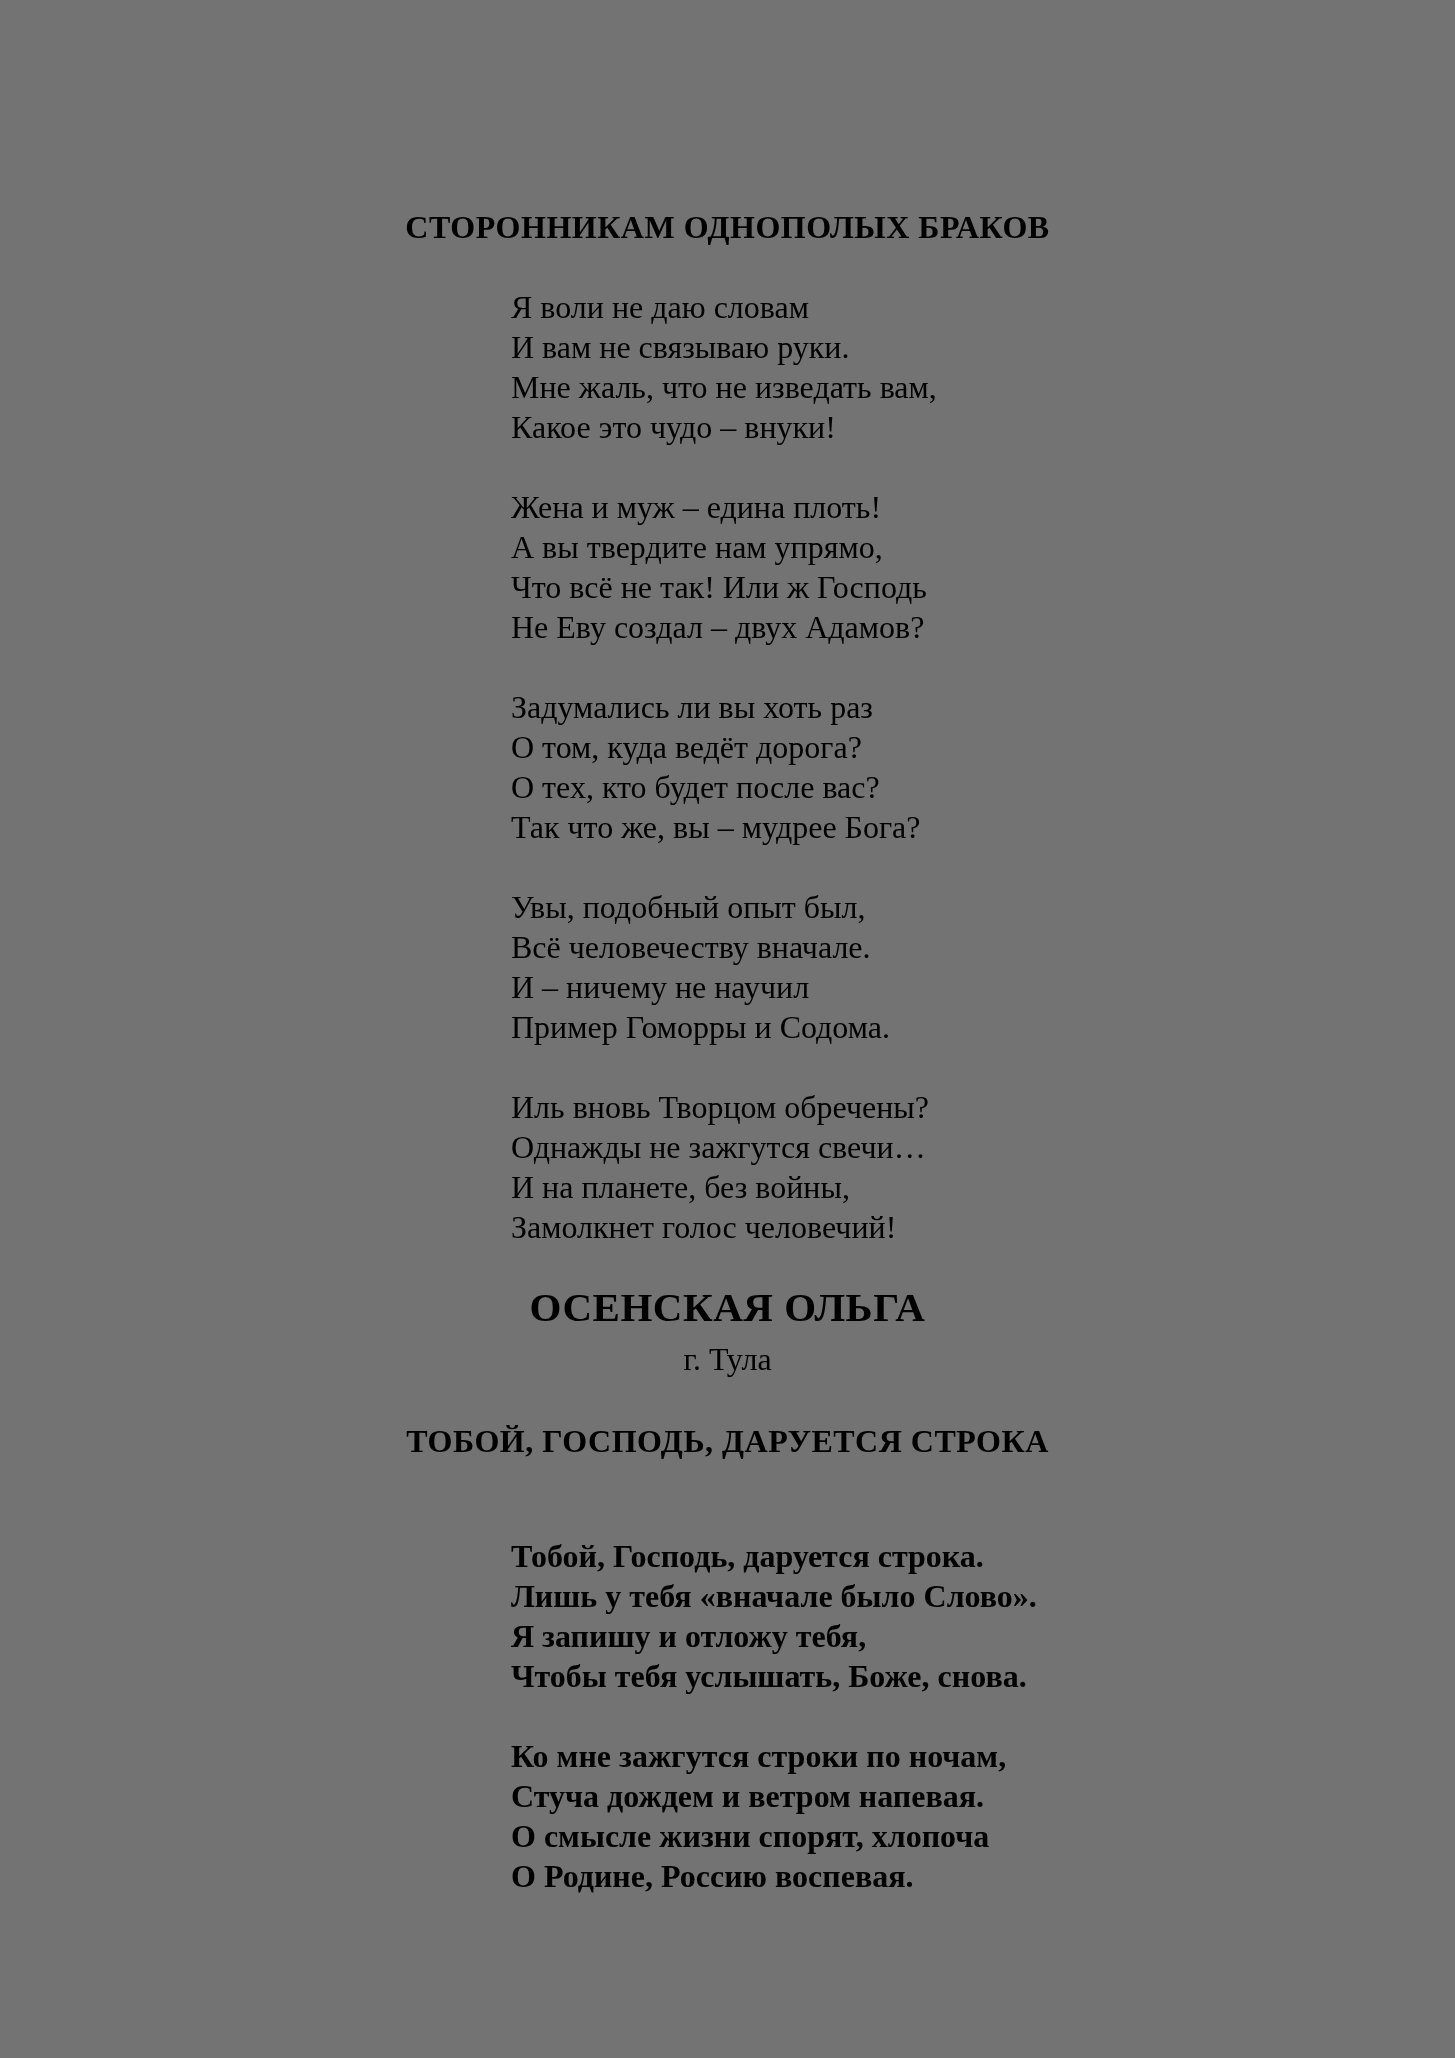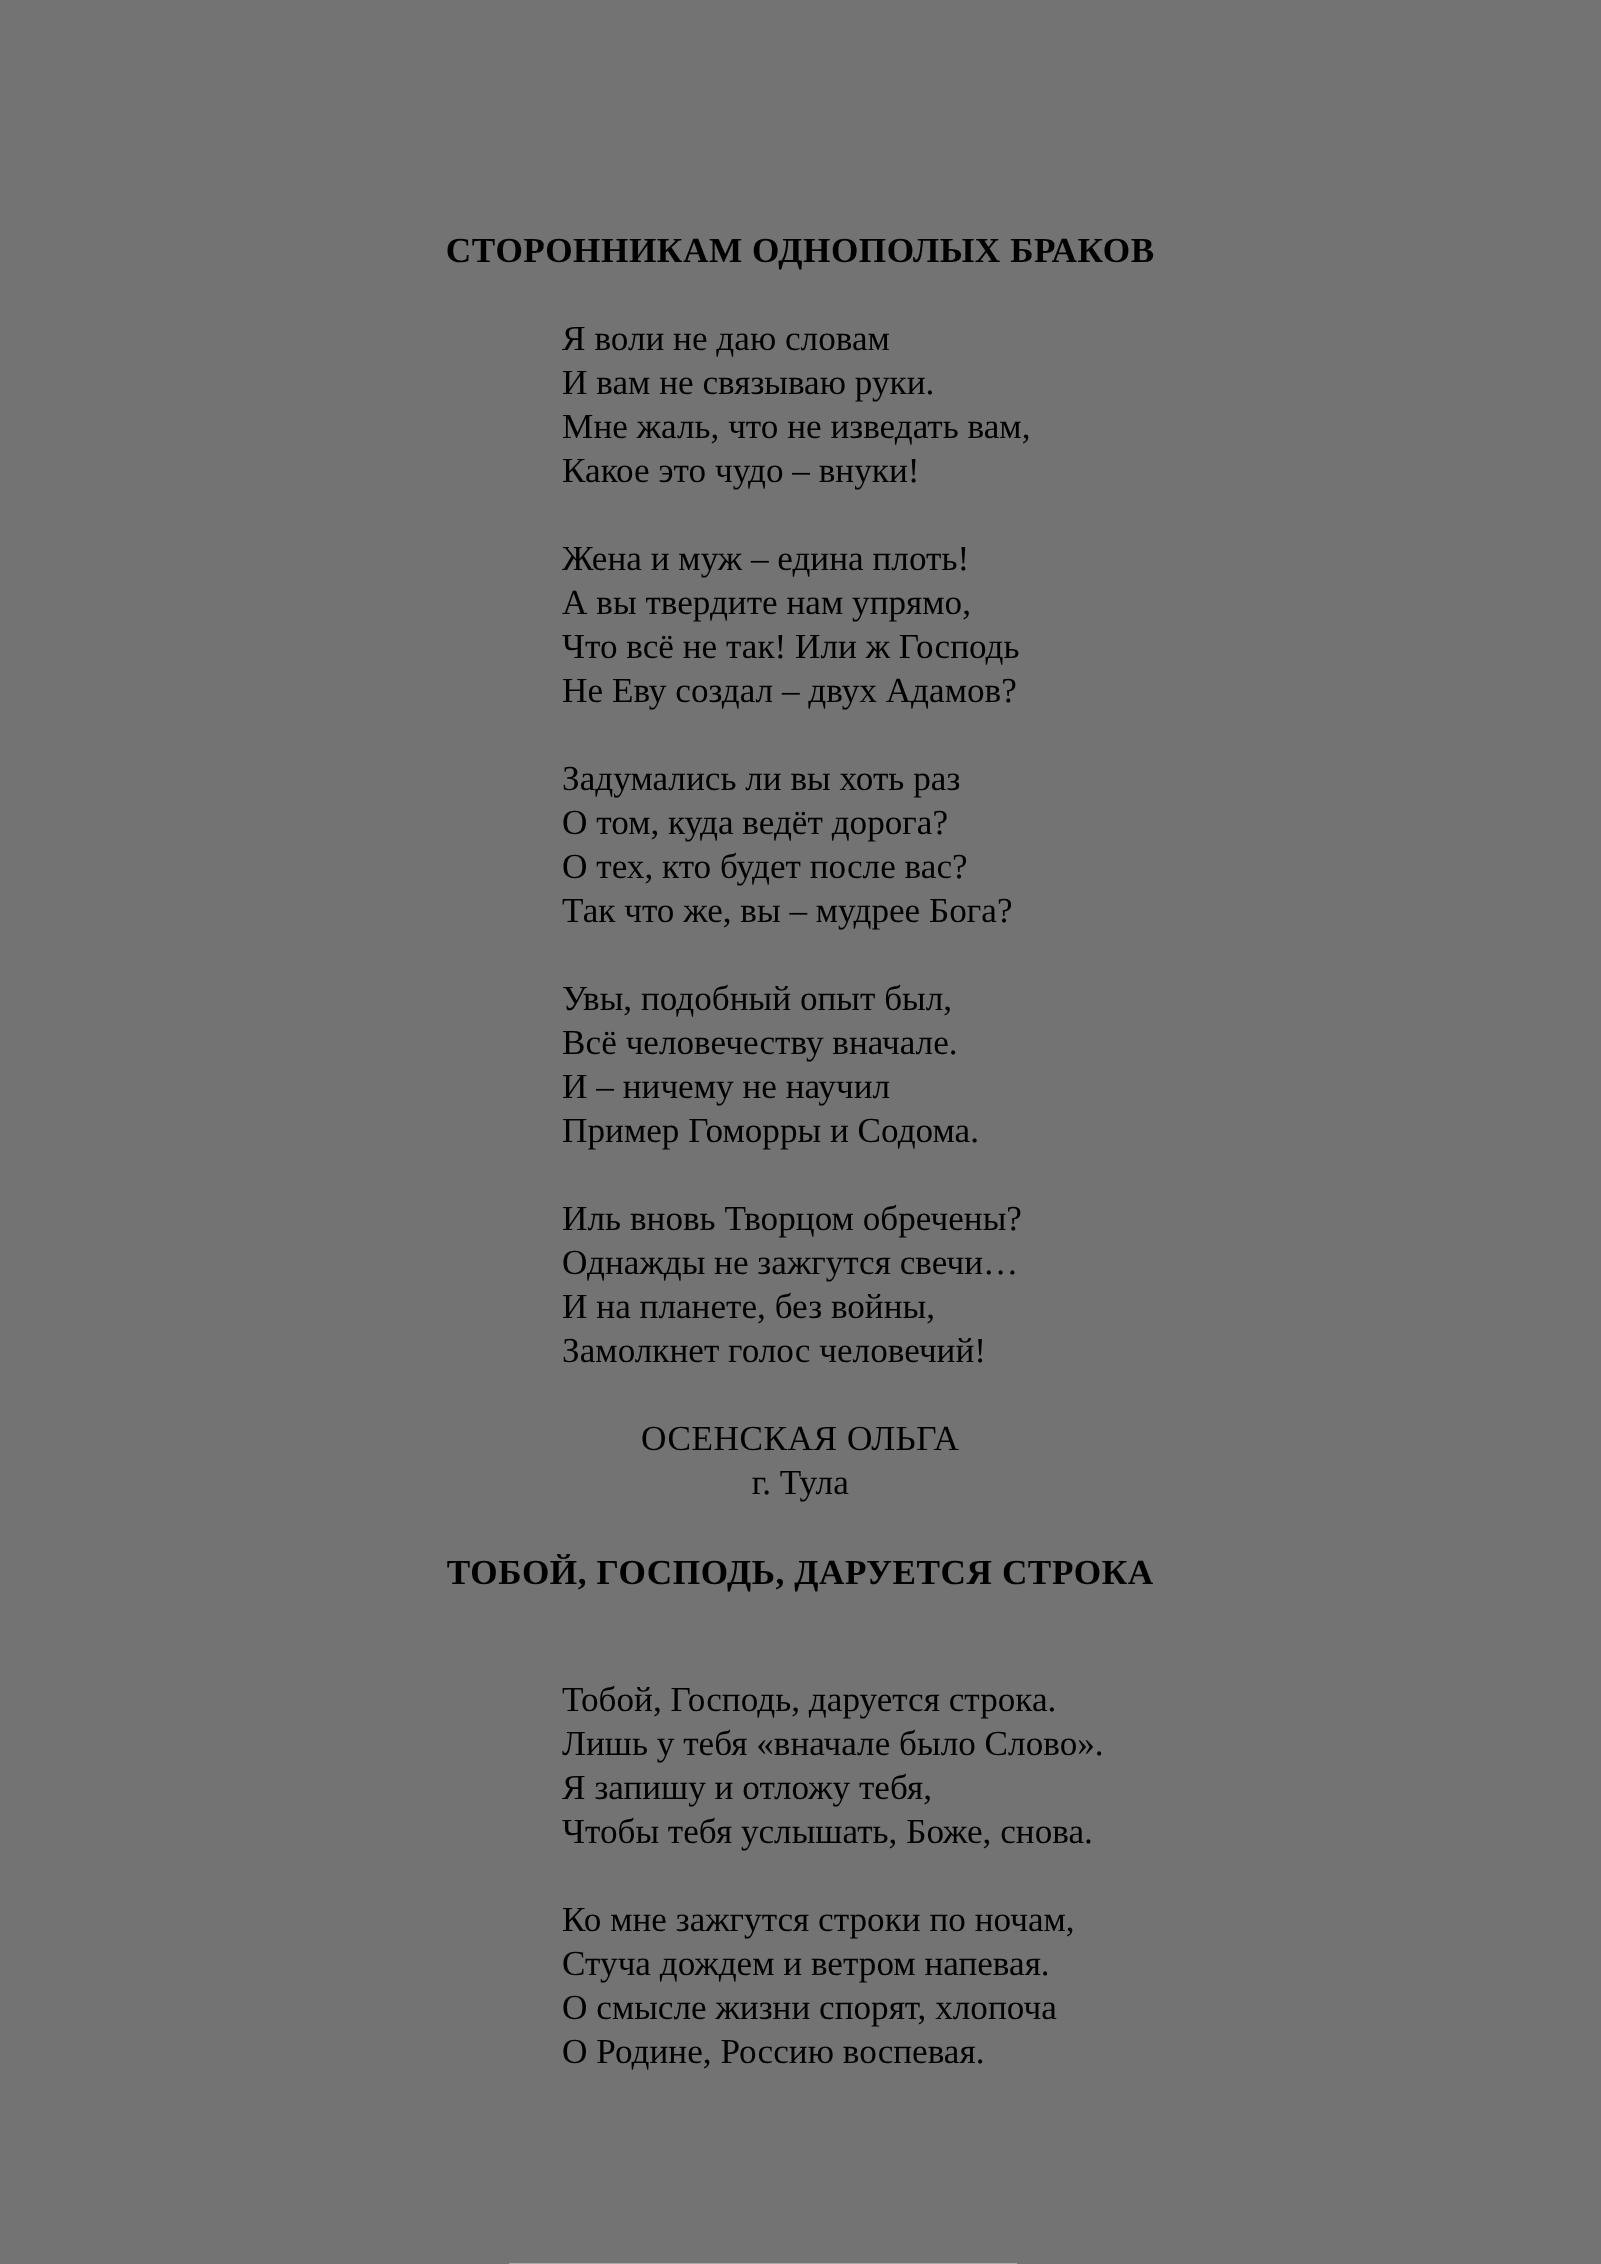--- a/index.html
+++ b/index.html
@@ -25,38 +25,39 @@
     font-weight: bold;
     text-align: center;
     margin: 0 0 40px 0;
     letter-spacing: 0.5px;
   }
   .author-block {
     margin-top: 15px;
     text-align: center;
   }
   .author-name {
-    font-size: 32px;
-    font-weight: normal;
-    margin: 0;
+    font-size: 41px;
+    font-weight: bold;
+    margin: 12px;
     letter-spacing: 0.5px;
   }
   .author-city {
     margin: 0;
   }
   .poem-title.second {
     margin-top: 42px;
     margin-bottom: 12px;
   }
   .poem {
     margin: 0;
     padding-left: 26px;
   }
   .poem.second {
     margin-top: 75px;
+    font-weight: bold;
   }
   .stanza {
     margin: 0 0 40px 485px;
   }
   .line {
     margin: 0;
     white-space: pre;
   }
 </style>
 </head>

